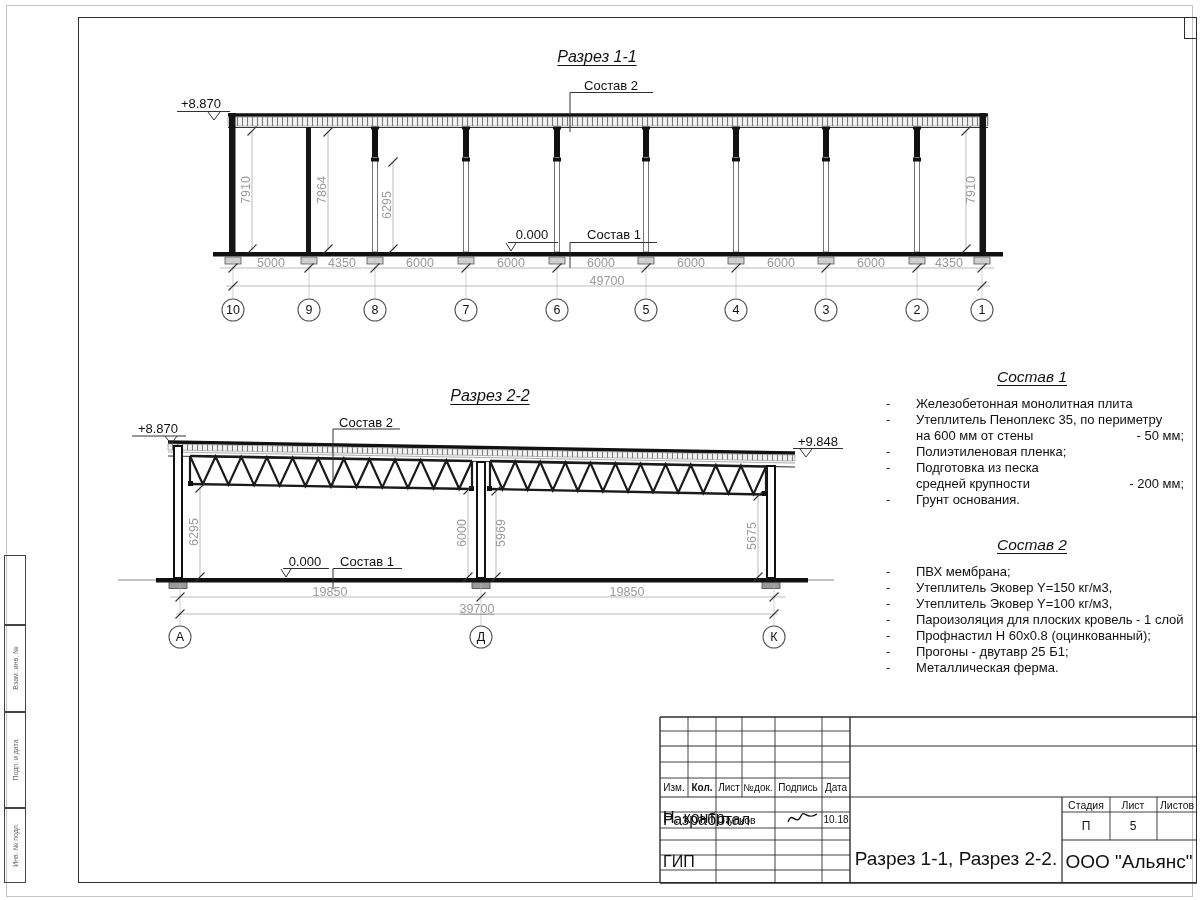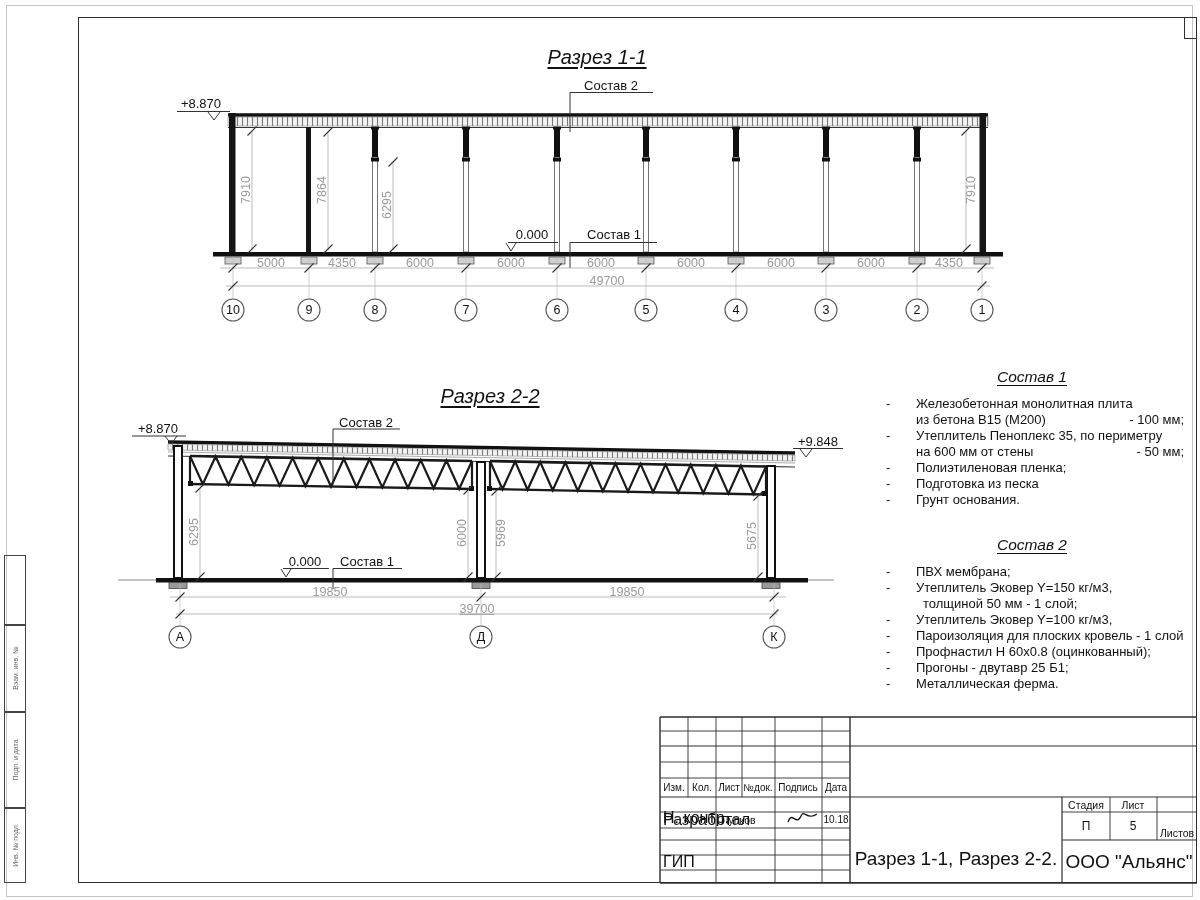--- a/index.html
+++ b/index.html
@@ -5,21 +5,21 @@
   html,body{margin:0;padding:0;background:#e8e8e8;}
   #page{position:relative;width:1200px;height:900px;background:#ffffff;overflow:hidden;
         font-family:"Liberation Sans", sans-serif;color:#111;}
   .box{position:absolute;box-sizing:border-box;}
   
   .c{position:absolute;transform:translate(-50%,-50%);white-space:nowrap;font-size:13px;color:#111;line-height:1;}
   
   .lv{position:absolute;transform:translateY(-50%);white-space:nowrap;font-size:16px;color:#111;line-height:1;}
   .dim{color:#9a9a9a;font-size:12.5px;}
   .vr{transform:translate(-50%,-50%) rotate(-90deg);}
-  .ttl{font-style:italic;font-size:20px;text-decoration:underline;text-underline-offset:3px;}
+  .ttl{font-style:italic;font-size:16px;text-decoration:underline;text-underline-offset:3px;}
   .ax{font-size:12.5px;}
   .t10{font-size:10px;}
   .t105{font-size:10.5px;}
   .t12{font-size:12px;}
   .t13{font-size:19px;}
   .side-lbl{position:absolute;transform:translate(-50%,-50%) rotate(-90deg);font-size:7px;color:#666;white-space:nowrap;}
   
   .comp{position:absolute;width:304px;font-size:13px;color:#111;}
   .comp-title{text-align:center;font-style:italic;font-size:15.5px;text-decoration:underline;
               text-underline-offset:3px;margin-bottom:10px;}
@@ -384,66 +384,62 @@
   <span class="c ax" style="left:774px;top:637px;">К</span>
 
   <div class="comp" style="left:880px;top:368px;">
     <div class="comp-title">Состав 1</div>
     <div class="li">
         <span class="dash">-</span>
         <span class="t">Железобетонная  монолитная плита</span>
         <span class="v"></span>
       </div>
     <div class="li">
-        <span class="dash"></span>
-        <span class="t">из бетона В15 (М200)</span>
-        <span class="v">- 100 мм;</span>
-      </div>
-    <div class="li">
         <span class="dash">-</span>
         <span class="t">Утеплитель Пеноплекс 35, по периметру</span>
         <span class="v"></span>
       </div>
     <div class="li">
         <span class="dash"></span>
         <span class="t">на 600 мм от стены</span>
         <span class="v">- 50 мм;</span>
       </div>
     <div class="li">
         <span class="dash">-</span>
         <span class="t">Полиэтиленовая пленка;</span>
         <span class="v"></span>
       </div>
     <div class="li">
         <span class="dash">-</span>
         <span class="t">Подготовка из песка</span>
         <span class="v"></span>
       </div>
     <div class="li">
+        <span class="dash"></span>
+        <span class="t">средней крупности</span>
+        <span class="v">- 200 мм;</span>
+      </div>
+    <div class="li">
         <span class="dash">-</span>
         <span class="t">Грунт основания.</span>
         <span class="v"></span>
       </div>
   </div>
 
   <div class="comp" style="left:880px;top:536px;">
     <div class="comp-title">Состав 2</div>
     <div class="li">
         <span class="dash">-</span>
         <span class="t">ПВХ мембрана;</span>
       </div>
     <div class="li">
         <span class="dash">-</span>
         <span class="t">Утеплитель Эковер Y=150 кг/м3,</span>
       </div>
     <div class="li">
-        <span class="dash"></span>
-        <span class="t ind">толщиной 50 мм - 1 слой;</span>
-      </div>
-    <div class="li">
         <span class="dash">-</span>
         <span class="t">Утеплитель Эковер Y=100 кг/м3,</span>
       </div>
     <div class="li">
         <span class="dash">-</span>
         <span class="t">Пароизоляция для плоских кровель - 1 слой;</span>
       </div>
     <div class="li">
         <span class="dash">-</span>
         <span class="t">Профнастил Н 60х0.8 (оцинкованный);</span>
@@ -453,35 +449,35 @@
         <span class="t">Прогоны - двутавр 25 Б1;</span>
       </div>
     <div class="li">
         <span class="dash">-</span>
         <span class="t">Металлическая ферма.</span>
       </div>
   </div>
 
 
   <span class="c t10" style="left:674px;top:788px;">Изм.</span>
-  <span class="c t10" style="left:702px;top:788px;">Кол.</span>
+  <span class="c t10" style="left:702px;top:788px;font-weight:bold;">Кол.</span>
   <span class="c t10" style="left:729px;top:788px;">Лист</span>
   <span class="c t10" style="left:758px;top:788px;">№док.</span>
   <span class="c t10" style="left:798px;top:788px;">Подпись</span>
   <span class="c t10" style="left:836px;top:788px;">Дата</span>
 
   <span class="lv" style="left:663px;top:820px;">Разработал</span>
   <span class="lv t105" style="left:721px;top:820px;">Пупков</span>
   <span class="c t10" style="left:836px;top:820px;">10.18</span>
   <span class="lv" style="left:663px;top:818px;">Н. контр.</span>
   <span class="lv" style="left:663px;top:862px;">ГИП</span>
 
   <span class="c t105" style="left:1086px;top:805px;">Стадия</span>
   <span class="c t105" style="left:1133px;top:805px;">Лист</span>
-  <span class="c t105" style="left:1177px;top:805px;margin-top:28px;">Листов</span>
+  <span class="c t105" style="left:1177px;top:805px;">Листов</span>
   <span class="c t12" style="left:1086px;top:826px;">П</span>
   <span class="c t12" style="left:1133px;top:826px;">5</span>
   <span class="c t12" style="left:1177px;top:826px;"></span>
 
   <span class="c t13" style="left:956px;top:858px;">Разрез 1-1, Разрез 2-2.</span>
   <span class="c t13" style="left:1129px;top:861px;">ООО "Альянс"</span>
 
 </div>
 
 </body></html>

